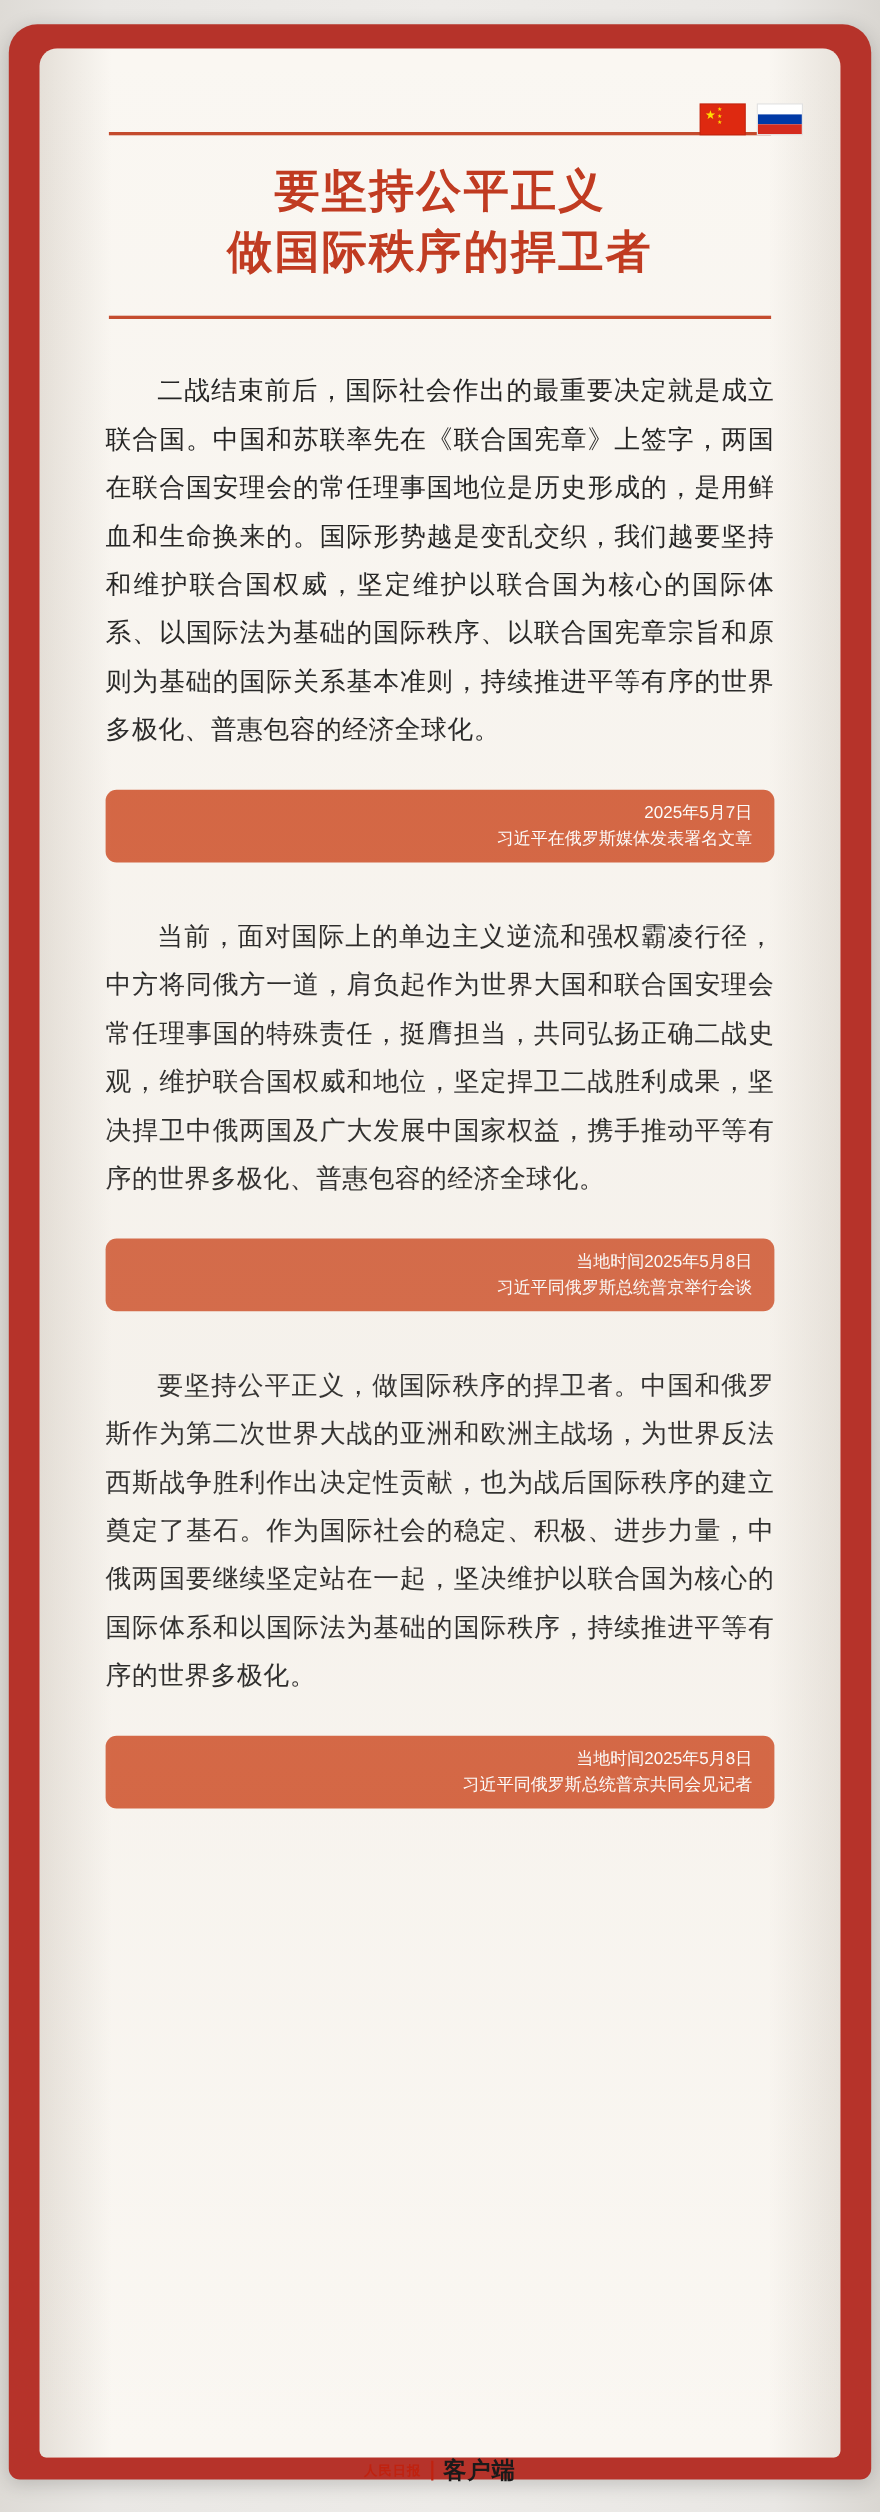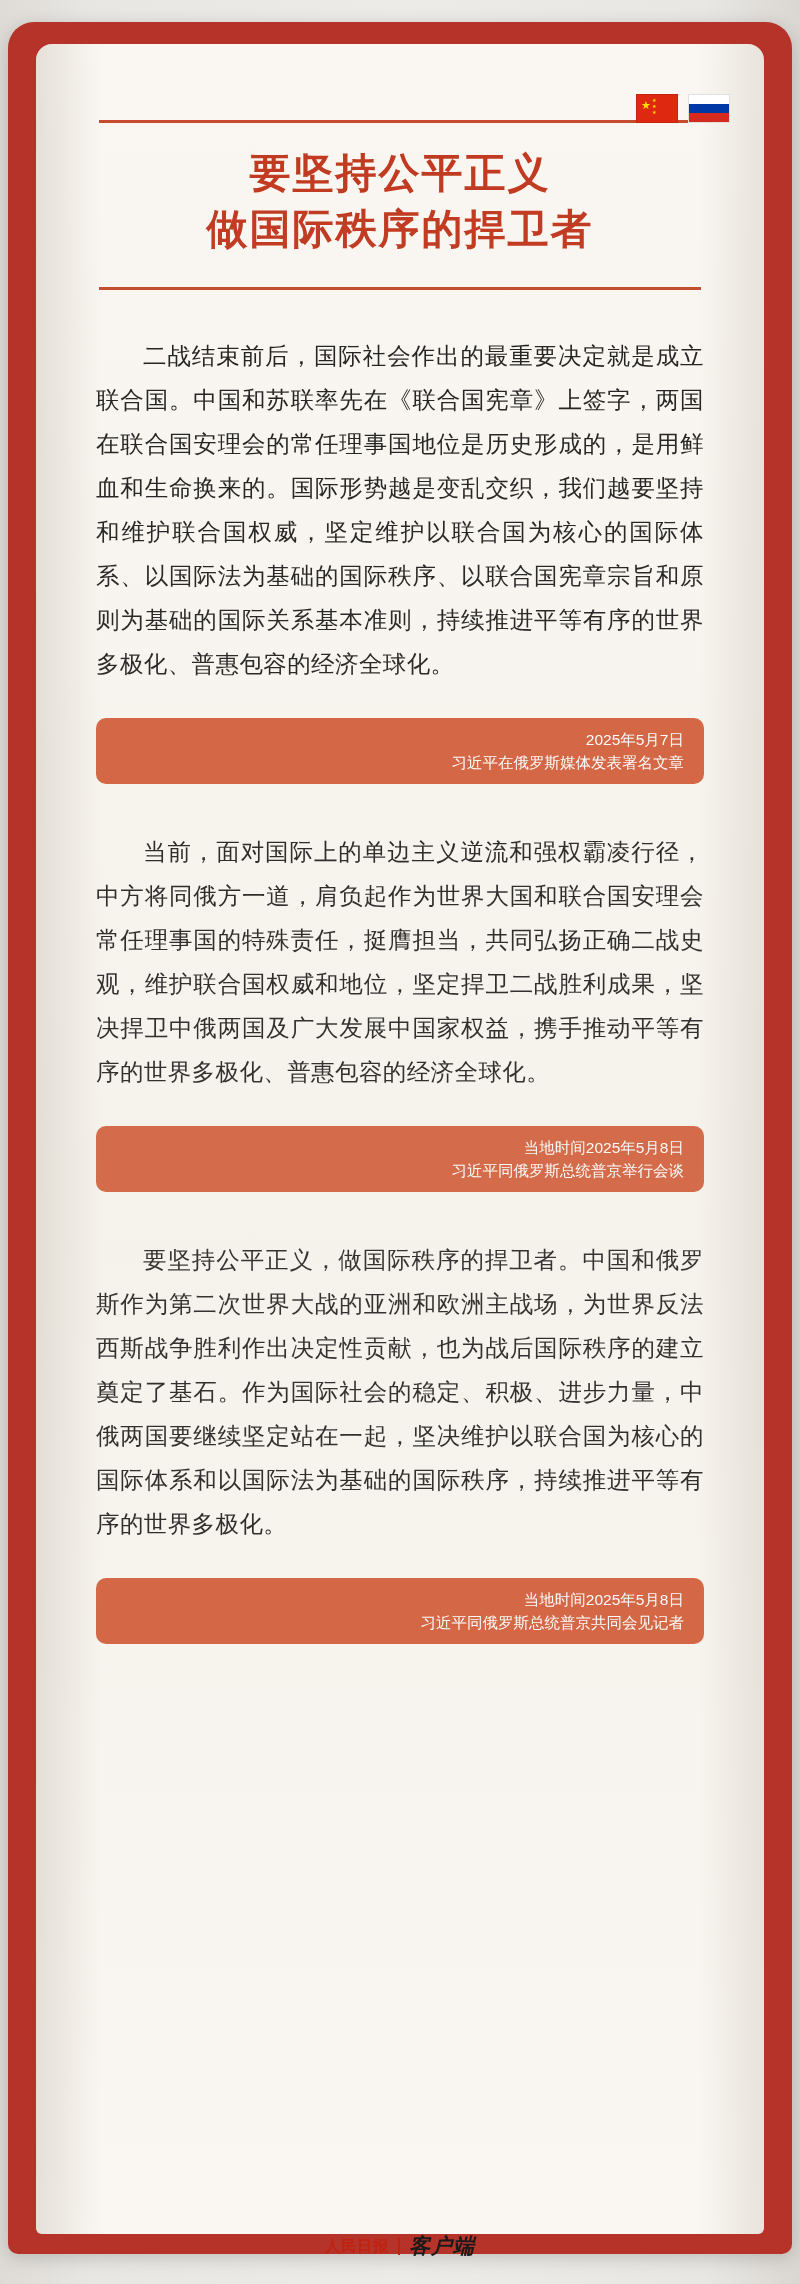--- a/index.html
+++ b/index.html
@@ -158,37 +158,36 @@
     left: 0;
     bottom: 24px;
     width: 800px;
     display: flex;
     align-items: center;
     justify-content: center;
     gap: 9px;
   }
   .logo-mark {
     color: #c0220f;
-    font-size: 15px;
+    font-size: 12px;
     font-weight: bold;
     letter-spacing: 1px;
     font-family: "Liberation Serif", "DejaVu Serif", serif;
   }
   .logo-sep {
     width: 2px;
     height: 18px;
     background: #c0220f;
   }
   .logo-text {
     color: #1a1a1a;
     font-size: 21px;
     font-weight: bold;
     font-family: "Liberation Sans", sans-serif;
     letter-spacing: 1px;
-    font-style: italic;
   }
 </style>
 </head>
 <body>
 
 <div class="page">
   <div class="book-outer">
     <div class="book-inner">
       <div class="paper-shade"></div>
       <div class="paper-shade2"></div>

